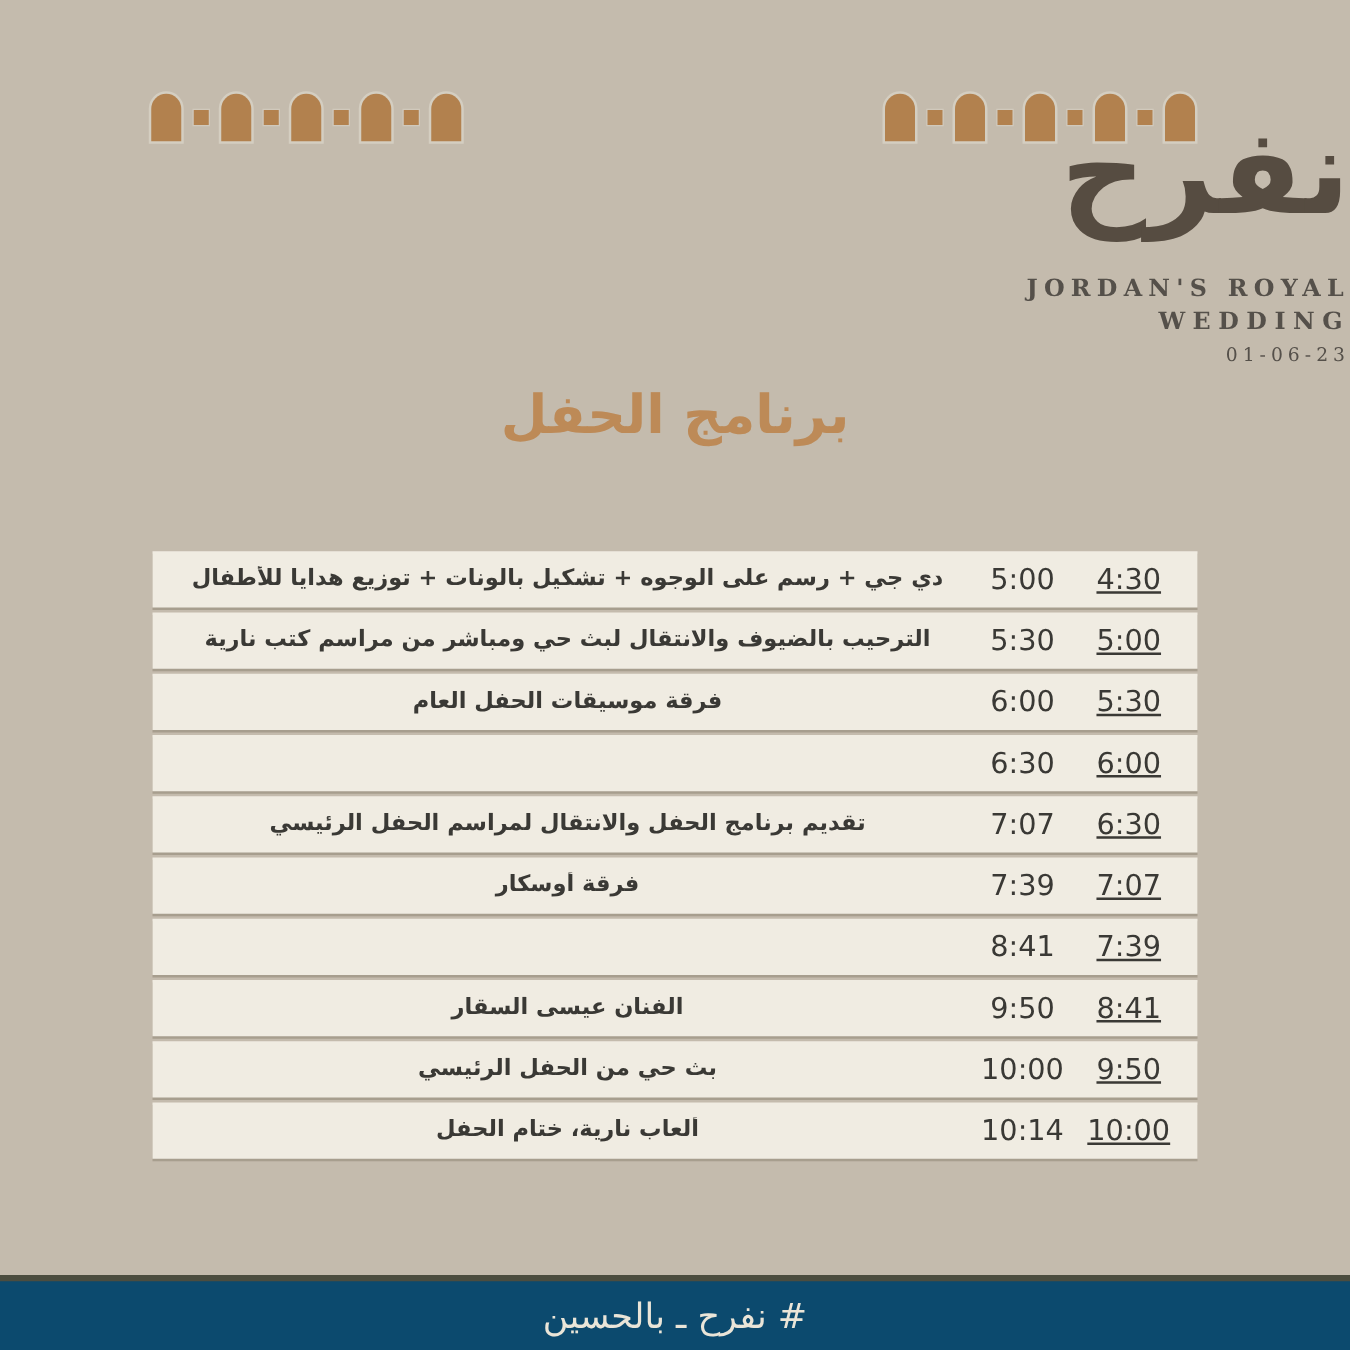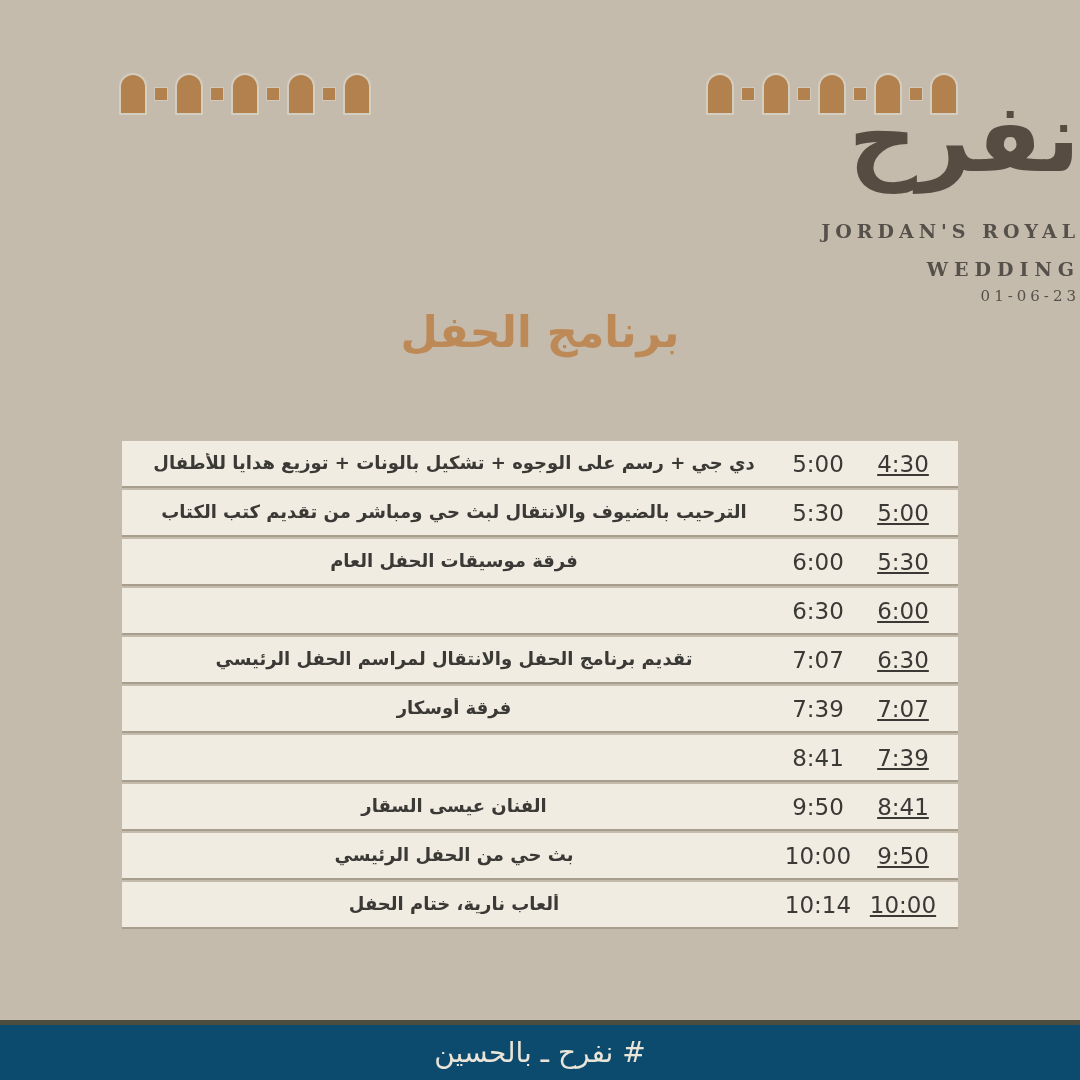--- a/index.html
+++ b/index.html
@@ -27,21 +27,21 @@
   .header { position:absolute; top:70px; left:0; width:100%; text-align:right; color:#564C41; }
   .logo-calligraphy {
     font-size:95px; font-weight:bold; line-height:1.45; direction:rtl;
     color:#564C41;
   }
   .brand-line1, .brand-line2 {
     font-family:"DejaVu Serif", serif; font-weight:600;
     font-size:19px; letter-spacing:5px; color:#55504A;
   }
   .brand-line1 { margin-top:12px; }
-  .brand-line2 { margin-top:16px; letter-spacing:6px; }
+  .brand-line2 { margin-top:4px; letter-spacing:6px; }
   .brand-date  { margin-top:7px; font-family:"DejaVu Serif", serif; font-size:15px; letter-spacing:4px; color:#55504A;margin-left:10px; }
 
   
   .page-title {
     position:absolute; top:307px; left:0; width:100%;
     text-align:center; direction:rtl;
     font-size:43px; font-weight:bold; color:#BD8A57;
   }
 
   
@@ -107,21 +107,21 @@
   <div class="schedule">
     <div class="row">
       <div class="cell-start">4:30</div>
       <div class="cell-end">5:00</div>
       <div class="cell-activity">دي جي + رسم على الوجوه + تشكيل بالونات +  توزيع هدايا للأطفال</div>
     </div>
 
     <div class="row">
       <div class="cell-start">5:00</div>
       <div class="cell-end">5:30</div>
-      <div class="cell-activity">الترحيب بالضيوف والانتقال لبث حي ومباشر من تقديم كتب الكتاب</div>
+      <div class="cell-activity">الترحيب بالضيوف والانتقال لبث حي ومباشر من مراسم كتب نارية</div>
     </div>
 
     <div class="row">
       <div class="cell-start">5:30</div>
       <div class="cell-end">6:00</div>
       <div class="cell-activity">فرقة موسيقات الحفل العام</div>
     </div>
 
     <div class="row">
       <div class="cell-start">6:00</div>

